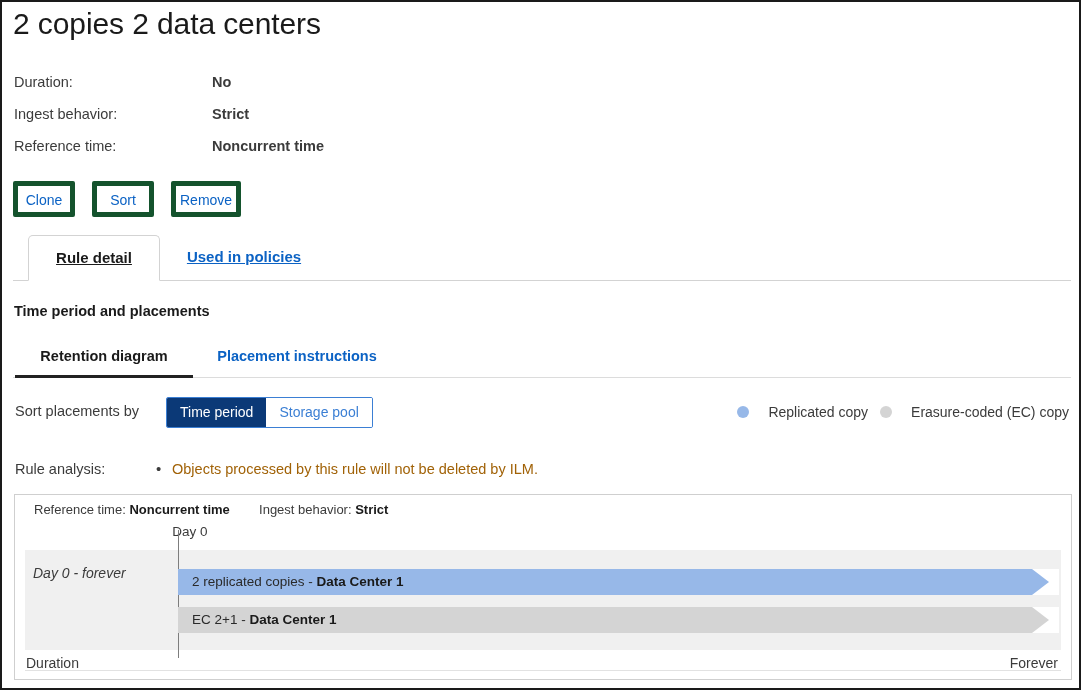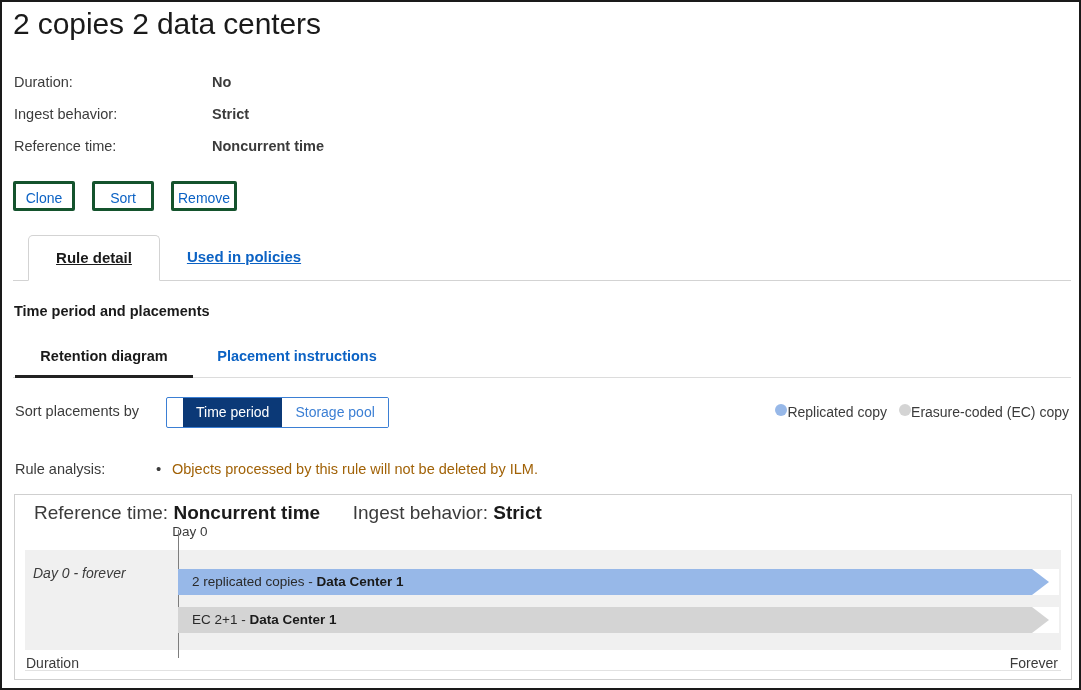--- a/index.html
+++ b/index.html
@@ -54,24 +54,24 @@
   
   .action-row {
     position: absolute;
     left: 11px;
     top: 179px;
     display: flex;
     gap: 17px;
   }
   .btn-outline {
     box-sizing: border-box;
-    height: 30px;
+    height: 36px;
     min-width: 62px;
     padding: 0 4px;
-    border: 3px solid #14532d;
+    border: 5px solid #14532d;
     border-radius: 2px;
     background: #ffffff;
     color: #0b62c4;
     font-family: "Liberation Sans", sans-serif;
     font-size: 14px;
     line-height: 28px;
     text-align: center;
     cursor: pointer;
   }
 
@@ -198,21 +198,20 @@
     padding: 0 13px;
     font-size: 14px;
     cursor: pointer;
     text-align: center;
     white-space: nowrap;
   }
   .seg.on {
     background: #0b3977;
     color: #ffffff;
     font-weight: normal;
-    margin-left: 16px;
   }
   .seg.off {
     background: #ffffff;
     color: #3b7fd4;
   }
 
   
   .legend {
     position: absolute;
     right: 10px;
@@ -224,21 +223,21 @@
     color: #3b3b3b;
     white-space: nowrap;
   }
   .legend .dot {
     display: inline-block;
     width: 12px;
     height: 12px;
     border-radius: 50%;
     vertical-align: middle;
   }
-  .legend .item { display: flex; gap: 0; }
+  .legend .item { display: flex; align-items: center; gap: 19px; }
   .legend .item + .item { margin-left: 5px; }
 
   
   .analysis-label {
     position: absolute;
     left: 13px;
     top: 459px;
     font-size: 14.5px;
     color: #3b3b3b;
   }
@@ -273,21 +272,21 @@
     width: 1058px;
     height: 186px;
     box-sizing: border-box;
     border: 1px solid #cfcfcf;
     background: #ffffff;
   }
   .diag-header {
     position: absolute;
     left: 19px;
     top: 7px;
-    font-size: 19px;
+    font-size: 13px;
     color: #3b3b3b;
     white-space: nowrap;
   }
   .diag-header b { color: #1a1a1a; }
   .diag-header .gap { display: inline-block; width: 22px; }
 
   .day-label {
     position: absolute;
     left: 139px;
     top: 29px;

